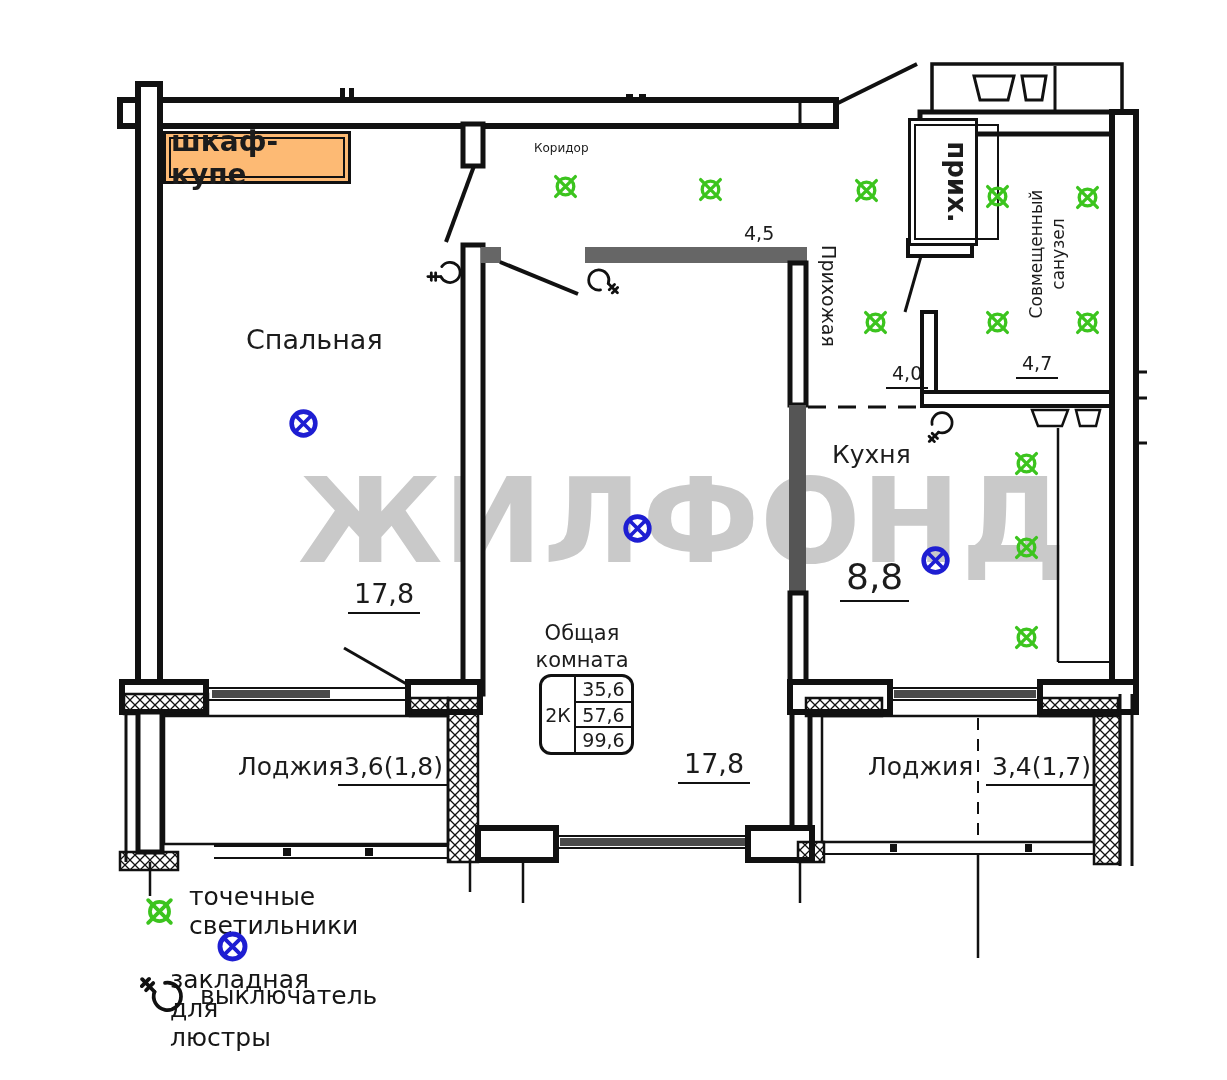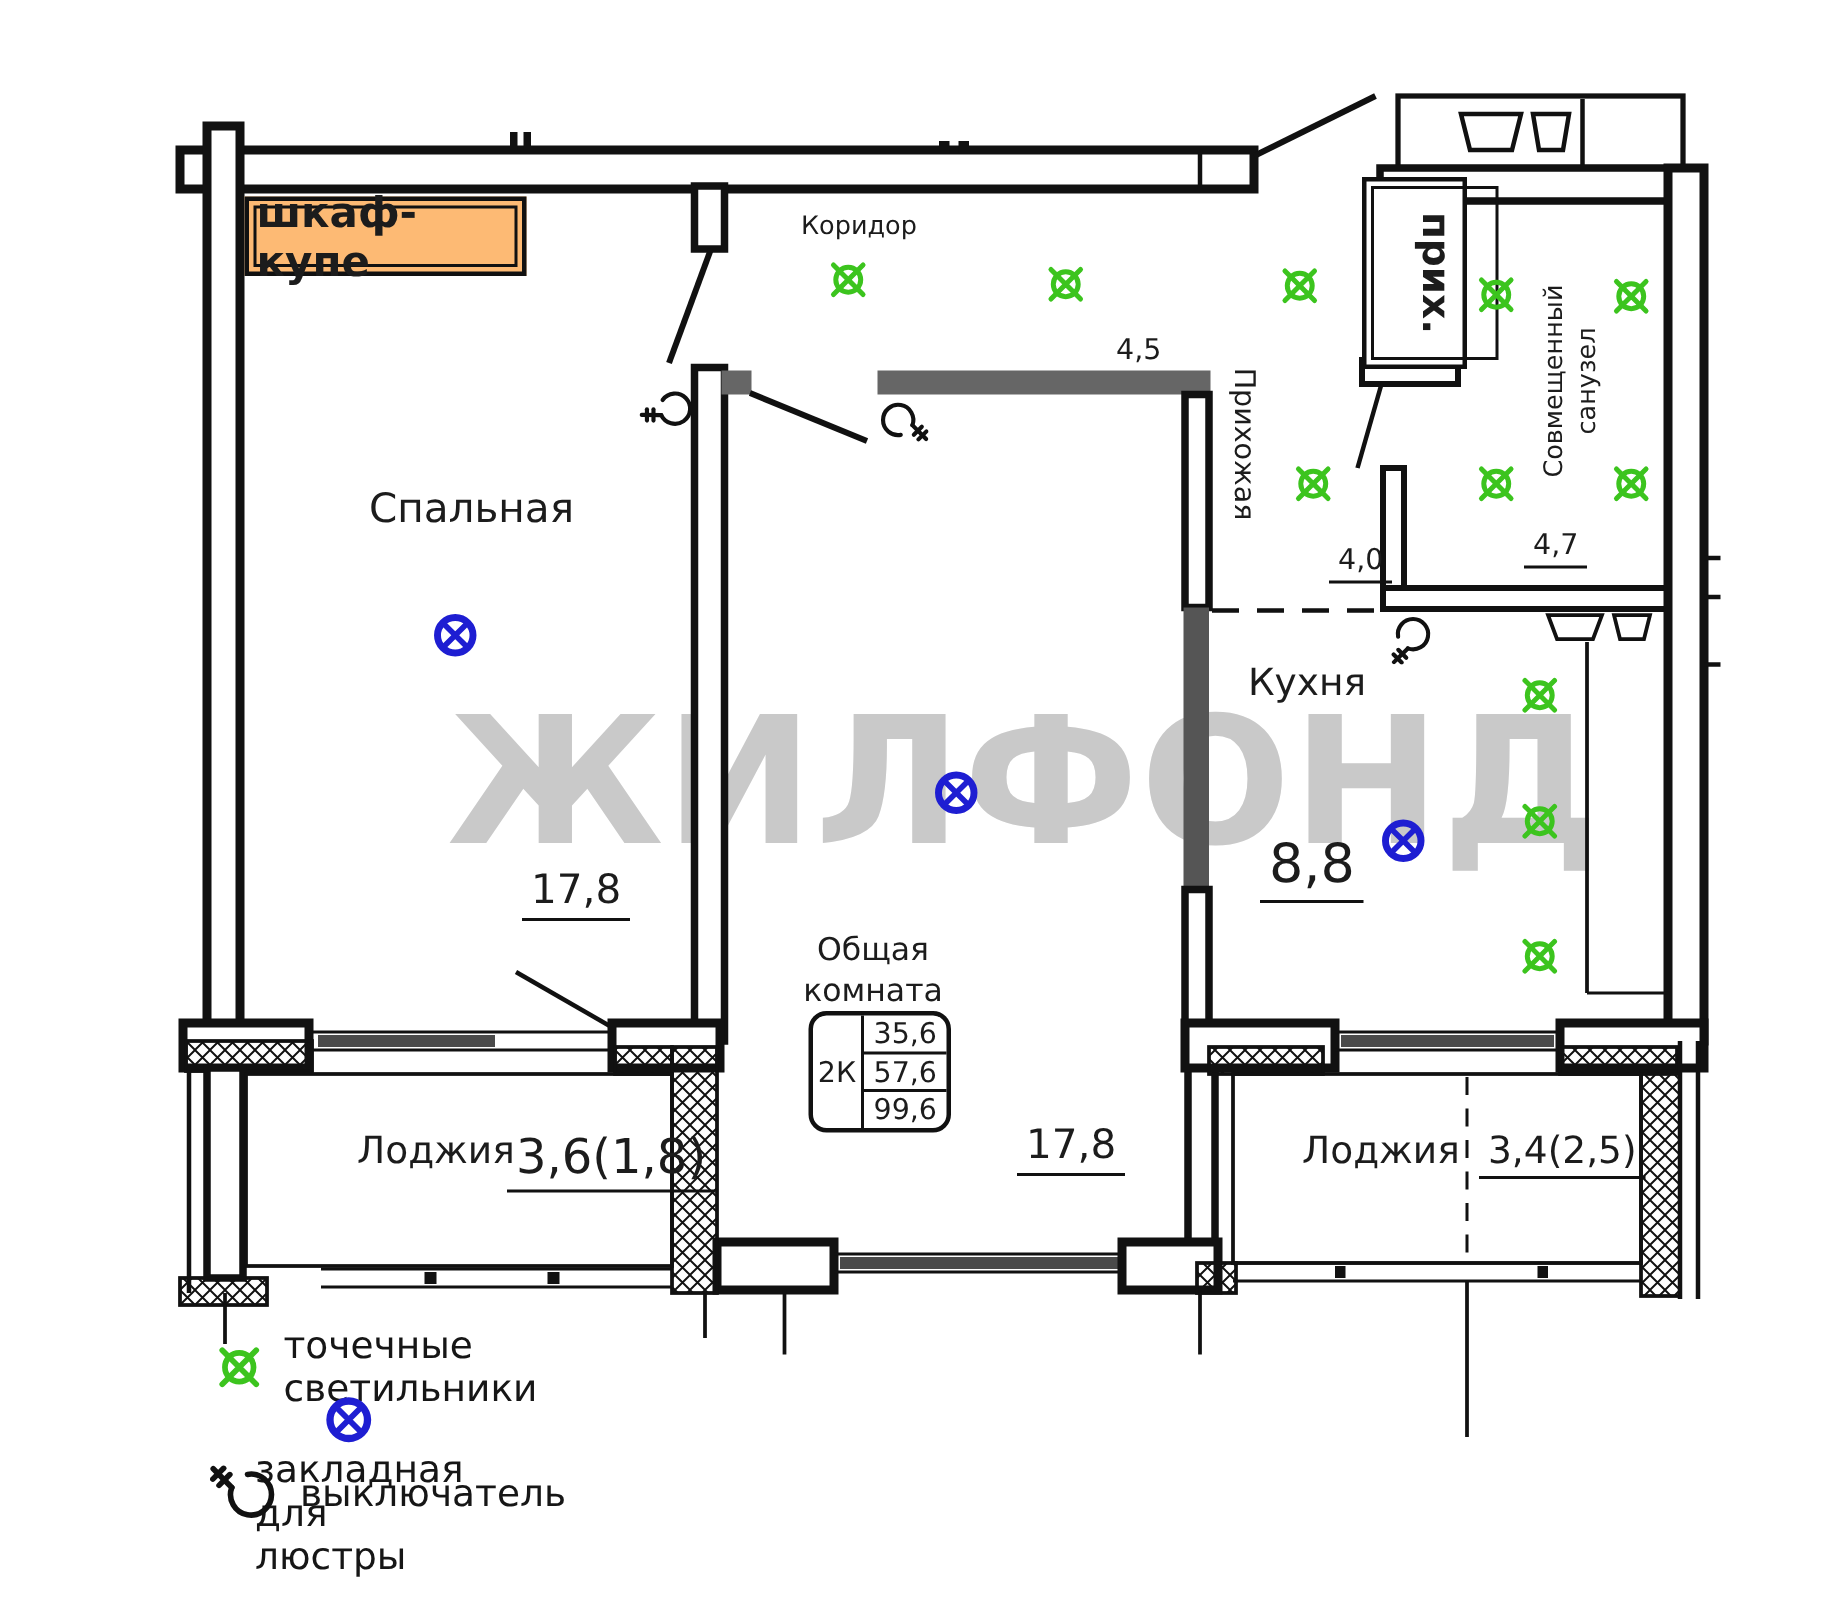--- a/index.html
+++ b/index.html
@@ -145,21 +145,21 @@
       <line x1="800" y1="860" x2="800" y2="903" stroke-width="2.5"></line>
       <line x1="978" y1="854" x2="978" y2="958" stroke-width="2.5"></line>
     </g>
   </svg>
 
   <div id="wardrobe-box">
     <div id="wardrobe-inner">шкаф-купе</div>
   </div>
 
   <div class="lbl room" style="left:246px;top:300px;font-size:27px;margin-top:24px;">Спальная</div>
-  <div class="lbl" style="left:534px;top:141px;font-size:17px;text-align:right;">Коридор</div>
+  <div class="lbl" style="left:534px;top:141px;font-size:12px;text-align:right;">Коридор</div>
   <div class="lbl dim" style="left:744px;top:222px;">4,5</div>
 
   <div class="lbl rot90" style="left:759px;top:285px;width:140px;text-align:center;font-size:19px;">Прихожая</div>
   <div id="prih-box">
     <div id="prih-inner">
       <span id="prih-text">прих.</span>
     </div>
   </div>
   <div class="lbl dim" style="left:886px;top:362px;"><span class="und">4,0</span></div>
 
@@ -180,23 +180,23 @@
     <div id="info-left">2К</div>
     <div id="info-right">
       <div>35,6</div>
       <div>57,6</div>
       <div>99,6</div>
     </div>
   </div>
   <div class="lbl area" style="left:678px;top:748px;font-size:27px;"><span class="und">17,8</span></div>
 
   <div class="lbl" style="left:238px;top:752px;font-size:25px;">Лоджия</div>
-  <div class="lbl" style="left:338px;top:752px;font-size:32px;"><span class="und">3,6(1,8)</span></div>
+  <div class="lbl" style="left:338px;top:752px;font-size:25px;"><span class="und">3,6(1,8)</span></div>
   <div class="lbl" style="left:868px;top:752px;font-size:25px;">Лоджия</div>
-  <div class="lbl" style="left:986px;top:752px;font-size:25px;"><span class="und">3,4(2,5)</span></div>
+  <div class="lbl" style="left:986px;top:752px;font-size:25px;"><span class="und">3,4(1,7)</span></div>
 
   <div id="legend">
     <div class="legend-row" style="left:4px;top:10px;">
       <span class="legend-sym" id="legend-sym-0"><svg width="31" height="31" viewBox="0 0 26 26" fill="none">
   <circle cx="13" cy="13" r="8" stroke="#3cc41e" stroke-width="3.2"></circle>
   <path d="M3.5,3.5 L22.5,22.5 M22.5,3.5 L3.5,22.5" stroke="#3cc41e" stroke-width="3.2" stroke-linecap="round"></path>
           </svg></span>
       <span class="legend-label">точечные светильники</span>
     </div>
     <div class="legend-row" style="left:16px;top:56px;flex-direction:column;">

